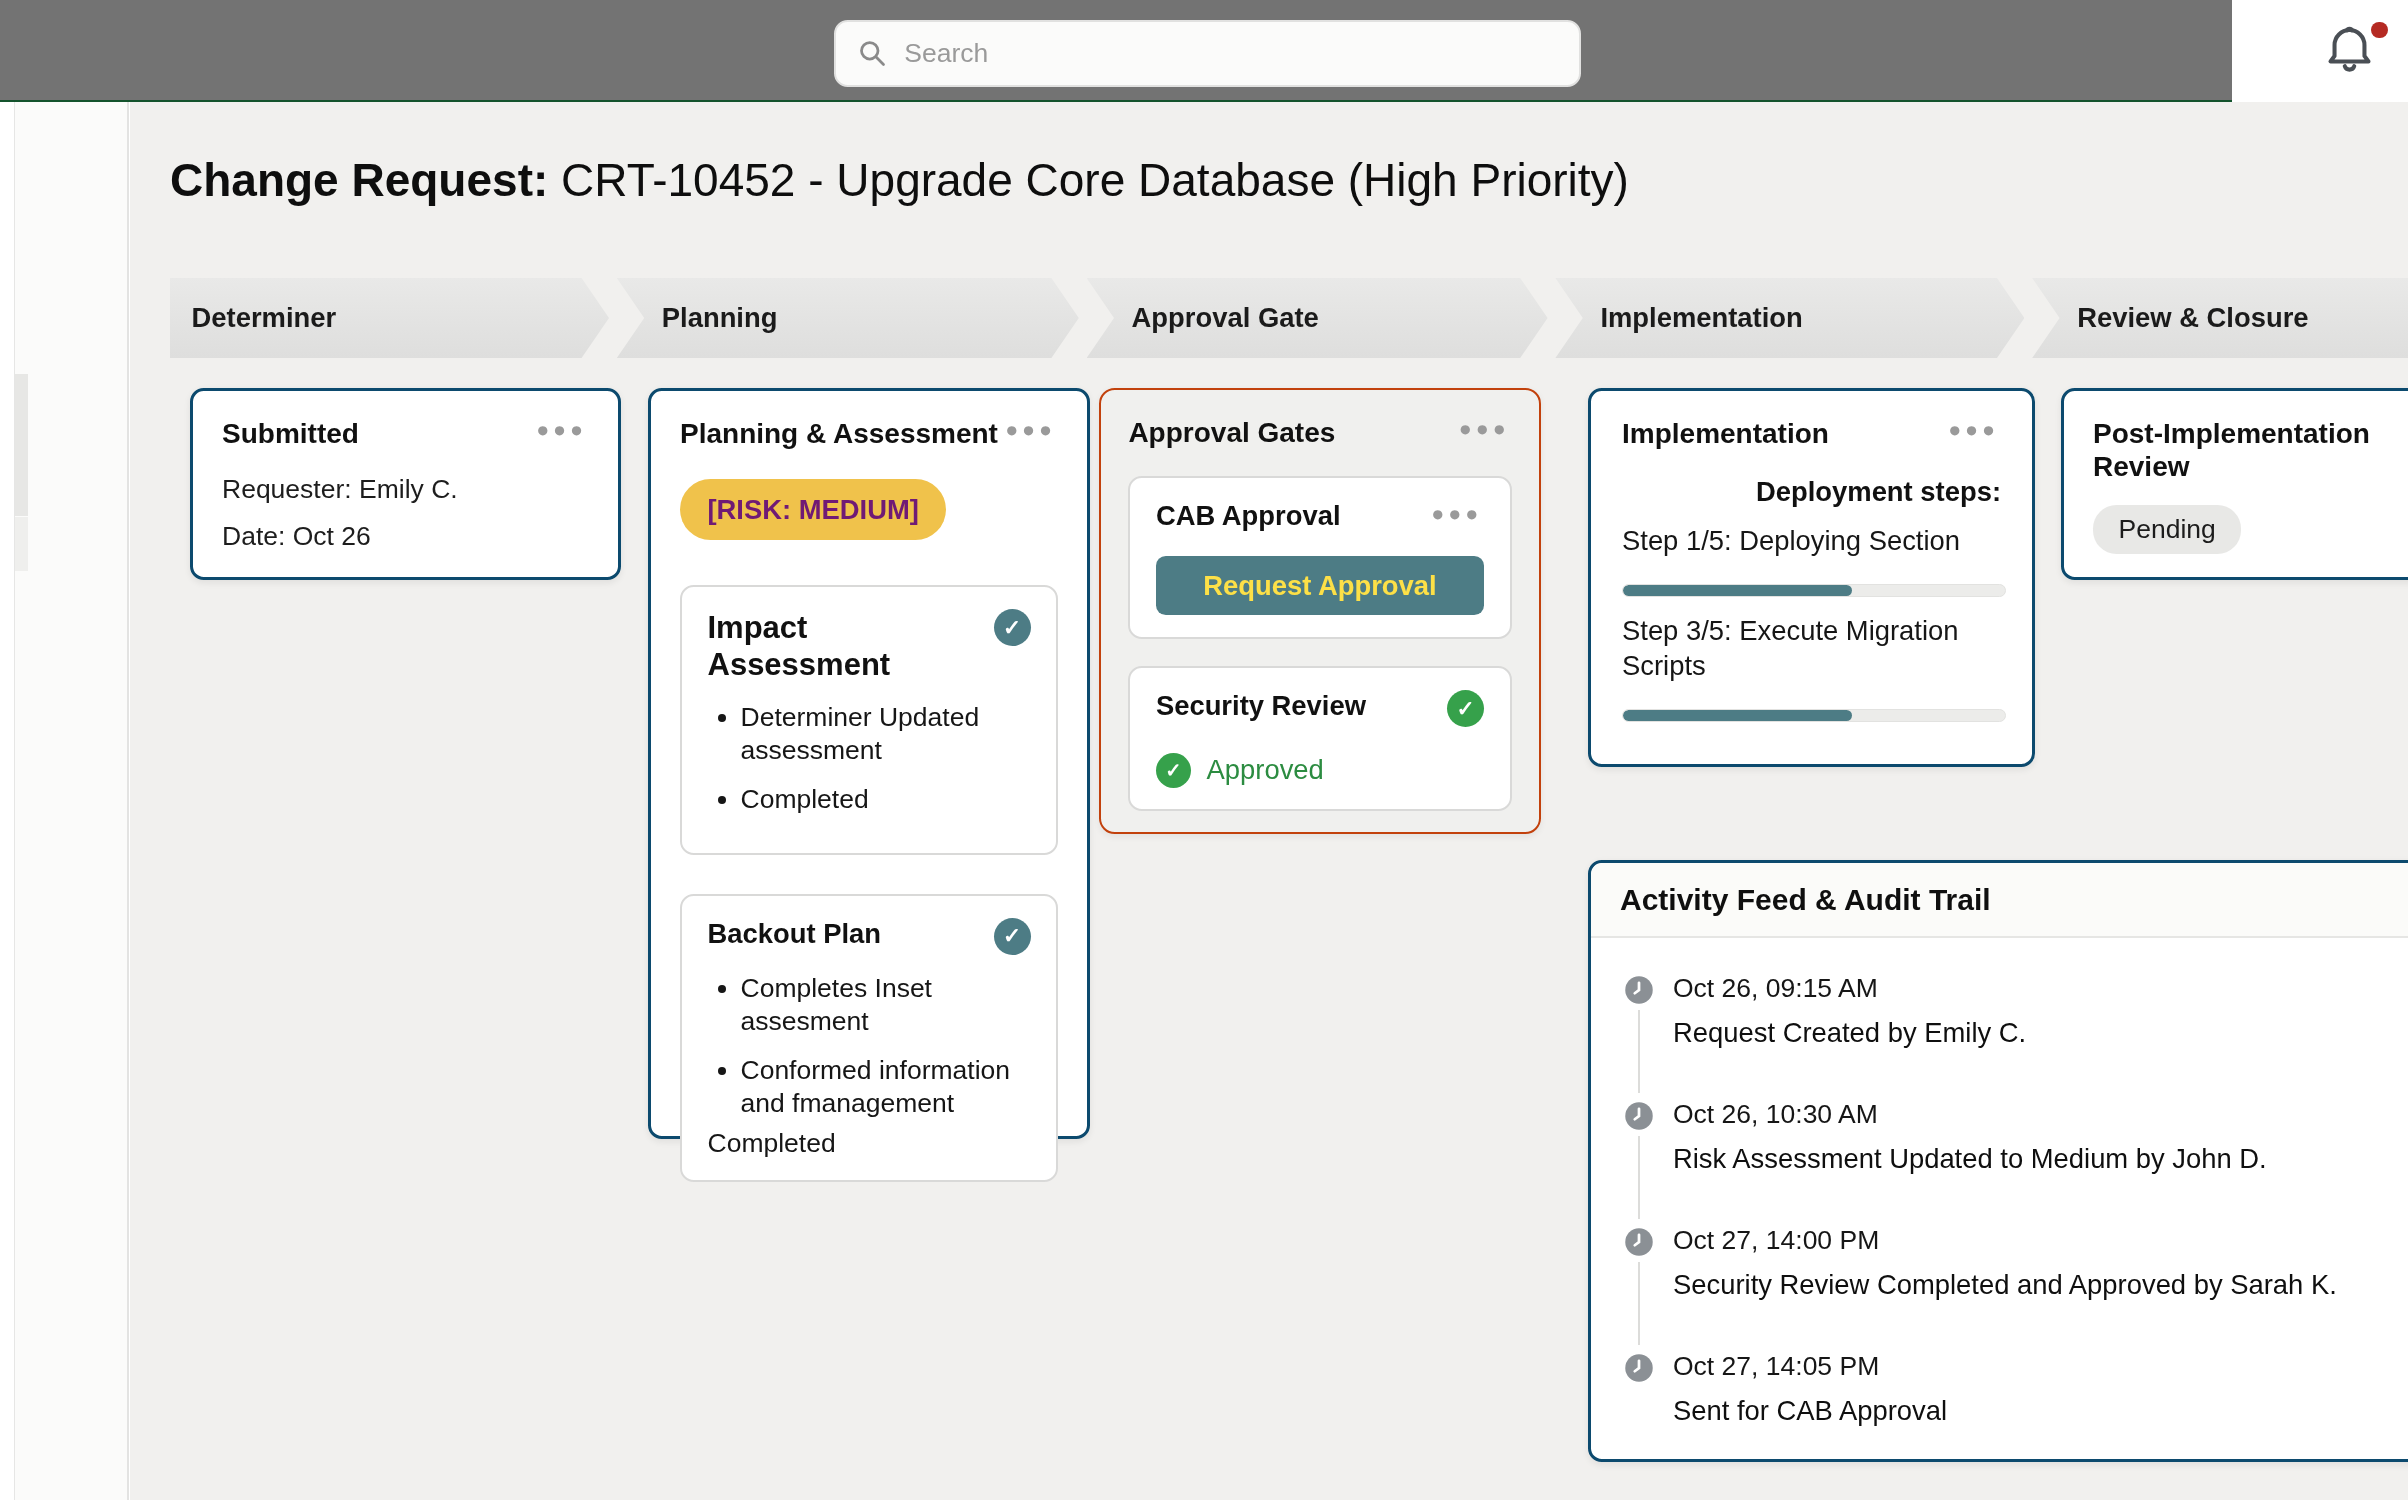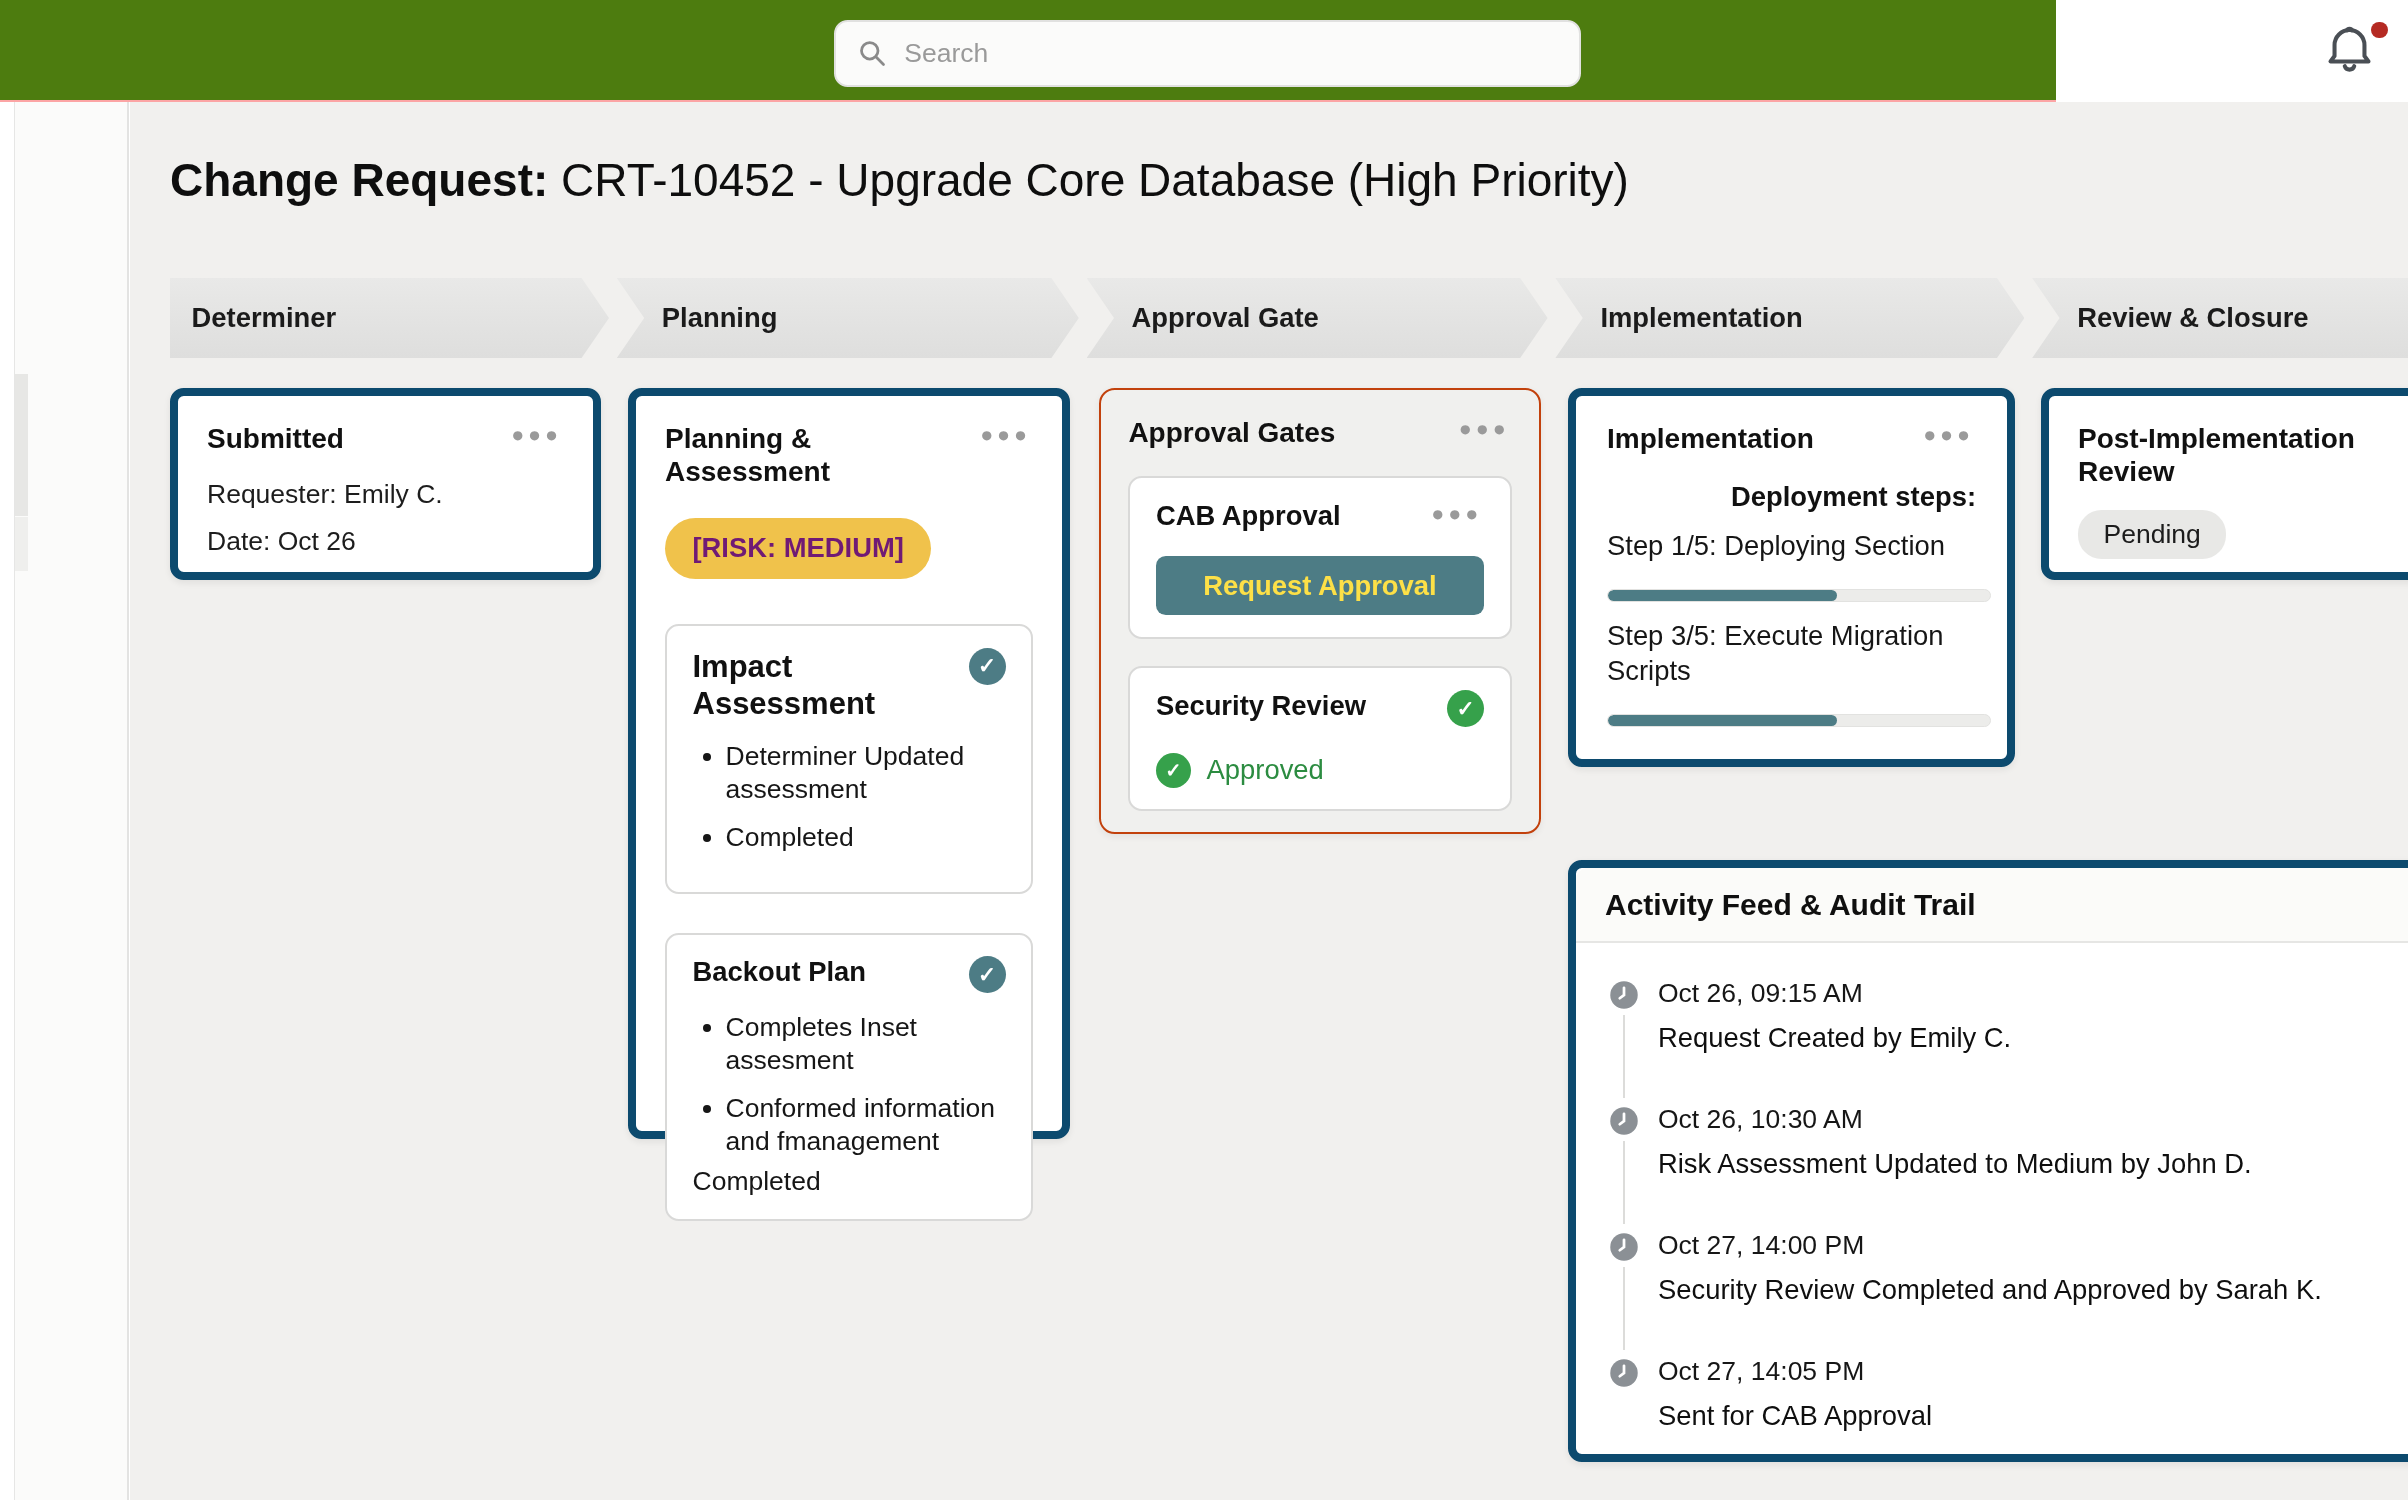--- a/index.html
+++ b/index.html
@@ -6,22 +6,22 @@
   html,body { width:2408px; height:1505px; overflow:hidden; }
   body {
     font-family:"Liberation Sans", sans-serif;
     background:#ffffff;
     position:relative;
     color:#1a1a1a;
   }
 
   
   .topbar {
-    position:absolute; left:0; top:0; width:2056px; height:102px;
-    background:#4d7c0f; border-bottom:2px solid #fca5a5; z-index:5;
+    position:absolute; left:0; top:0; width:2232px; height:102px;
+    background:#737373; border-bottom:2px solid #14532d; z-index:5;
   }
   .searchbox {
     position:absolute; left:834px; top:19.6px; width:747px; height:67px;
     background:#fbfbfa; border:2px solid #e1e1e0; border-radius:13.7px;
     display:flex; align-items:center; padding:0 19.6px; gap:15.7px;
   }
   .searchbox svg { flex:0 0 auto; }
   .searchbox input {
     border:none; outline:none; background:transparent; width:100%;
     font-family:"Liberation Sans", sans-serif; font-size:26.5px; color:#444;
@@ -69,22 +69,23 @@
   .stage.first {
     padding-left:21.6px;
     clip-path:polygon(0 0, calc(100% - 27.4px) 0, 100% 50%, calc(100% - 27.4px) 100%, 0 100%);
   }
   .stage.s1{width:439px;} .stage.s2{width:462px;} .stage.s3{width:461px;}
   .stage.s4{width:469px;} .stage.s5{width:490px;}
 
   
   .card {
     position:absolute; background:#ffffff;
-    border:8px solid #0c4a6e; border-radius:13.7px;
+    border:3px solid #0c4a6e; border-radius:13.7px;
     box-shadow:0 2.9px 7.8px rgba(0,0,0,0.07);
+    margin-left:20px;
   }
   .card-head { display:flex; justify-content:space-between; align-items:flex-start; }
   .card-title { font-size:28px; font-weight:bold; color:#111; line-height:1.2; }
   .menu-dots {
     color:#9a9a9a; font-size:21.6px; letter-spacing:3.9px; line-height:19.6px;
     cursor:pointer; user-select:none; padding:3.9px 2px;
   }
 
   .check-badge {
     width:37px; height:37px; border-radius:50%; flex:0 0 auto;

